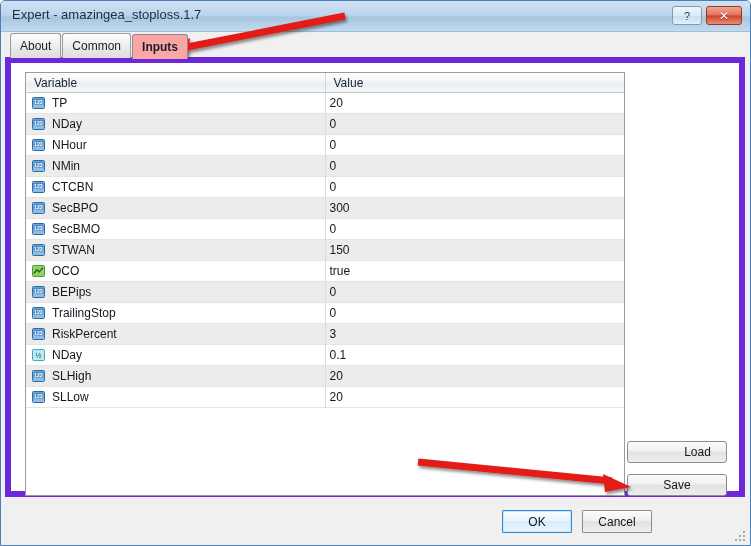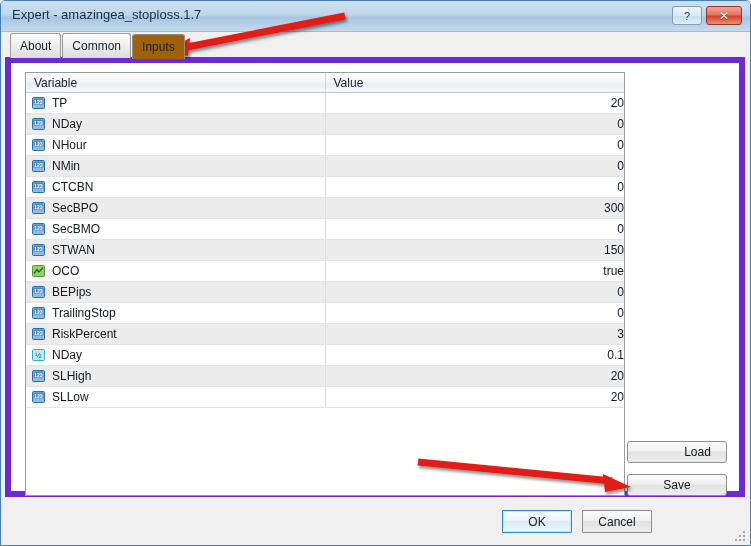--- a/index.html
+++ b/index.html
@@ -62,25 +62,25 @@
     display:flex;align-items:center;
     font-size:12px;color:#14202c;
     background:linear-gradient(to bottom,#fdfdfd 0%,#eaeaea 60%,#dcdcdc 100%);
     border:1px solid #9a9a9a;
     border-bottom:none;
     border-radius:3px 3px 0 0;
     cursor:default;
   }
   .tab.active{
     height:23px;
-    background:#a16207;
+    background:#fca5a5;
     border-color:#8d8d8d;
     margin-bottom:-1px;
     position:relative;z-index:6;
-    font-weight:normal;
+    font-weight:bold;
   }
 
   
   #tabpage{
     position:absolute;left:4px;top:56px;width:740px;height:440px;
     box-sizing:border-box;
     background:#ffffff;
     border:6px solid #6d28d9;
   }
 
@@ -110,21 +110,20 @@
   }
   #table th:last-child{border-right:none;}
   #table td{
     height:20px;
     font-size:12px;color:#101820;
     border-right:1px solid #d8dadd;
     border-bottom:1px solid #e2e4e6;
     padding:0;
     white-space:nowrap;
     overflow:hidden;
-    text-align:right;
   }
   #table td:last-child{border-right:none;}
   #table tbody tr:nth-child(even){background:#ececec;}
   #table tbody tr:nth-child(odd){background:#ffffff;}
   .var-cell{display:flex;align-items:center;padding-left:6px;}
   .var-label{padding-left:7px;}
   .val-cell{padding-left:4px;}
   .val-cell.indent{padding-left:12px;}
 
   

